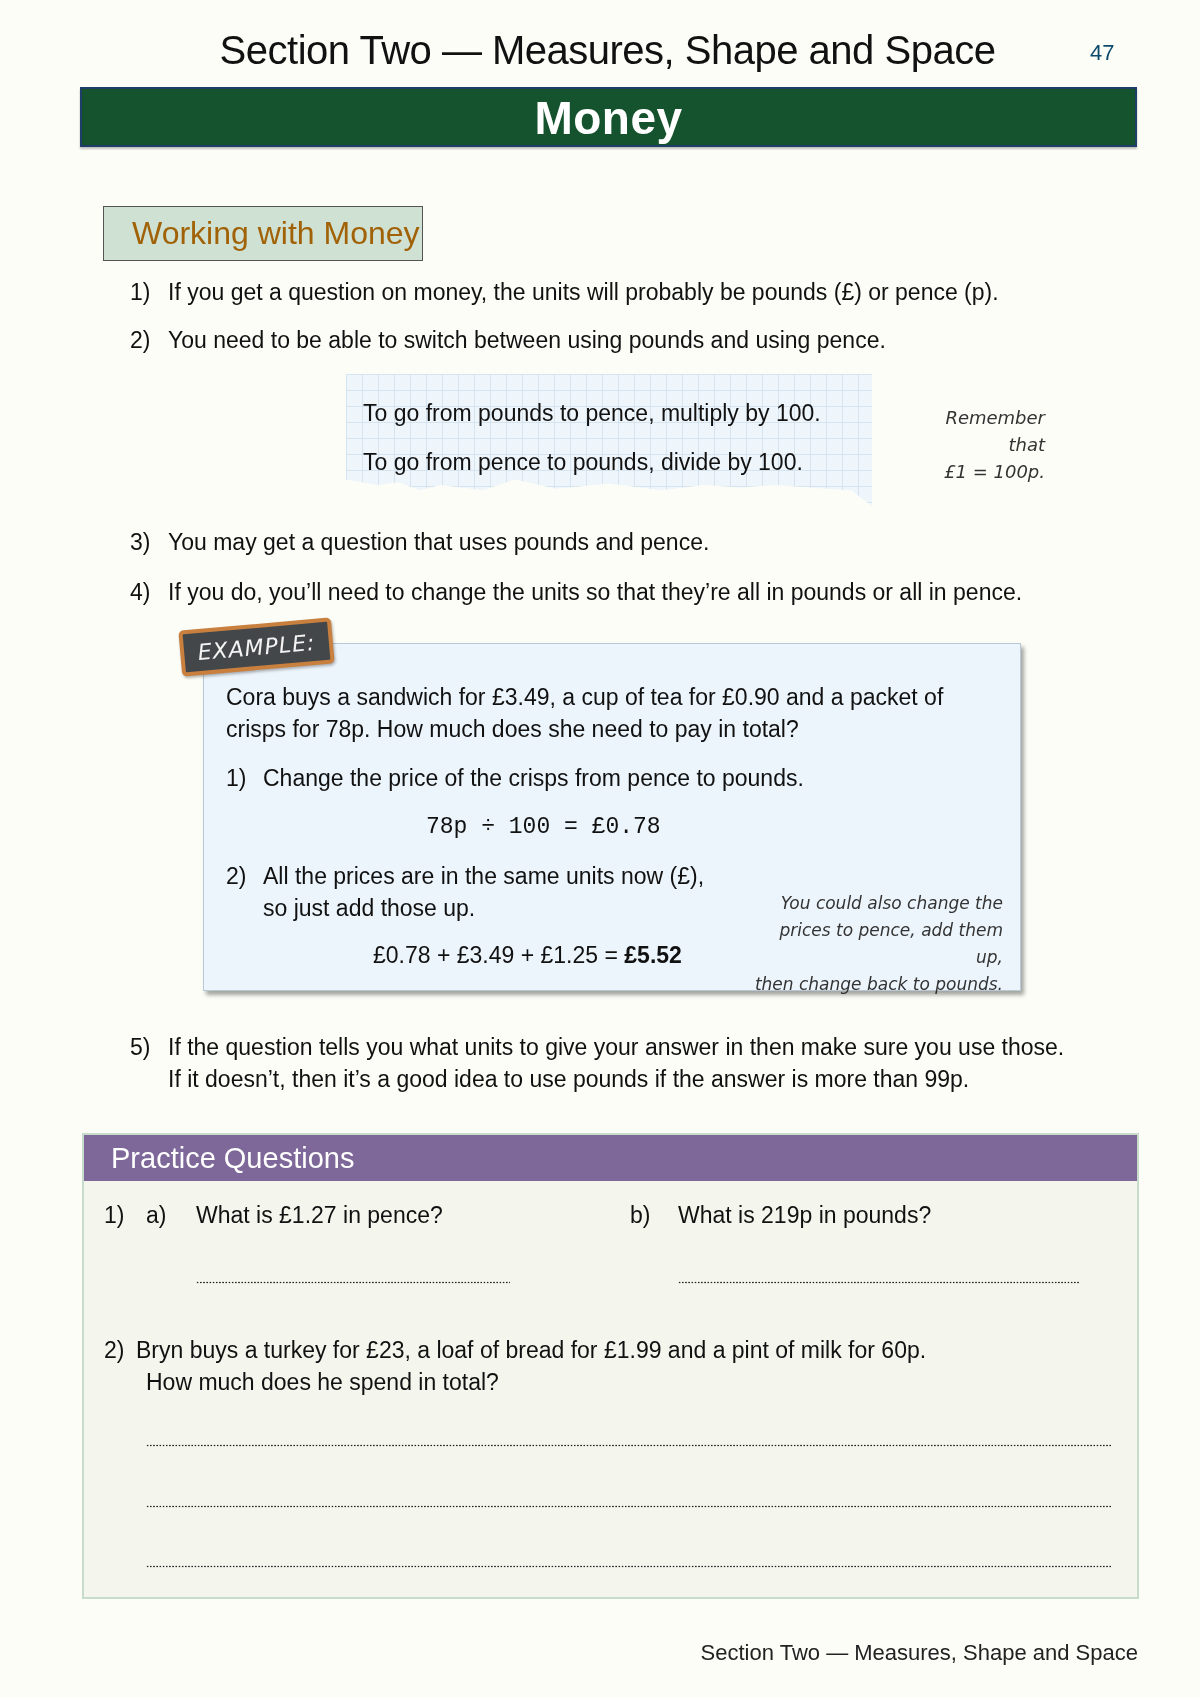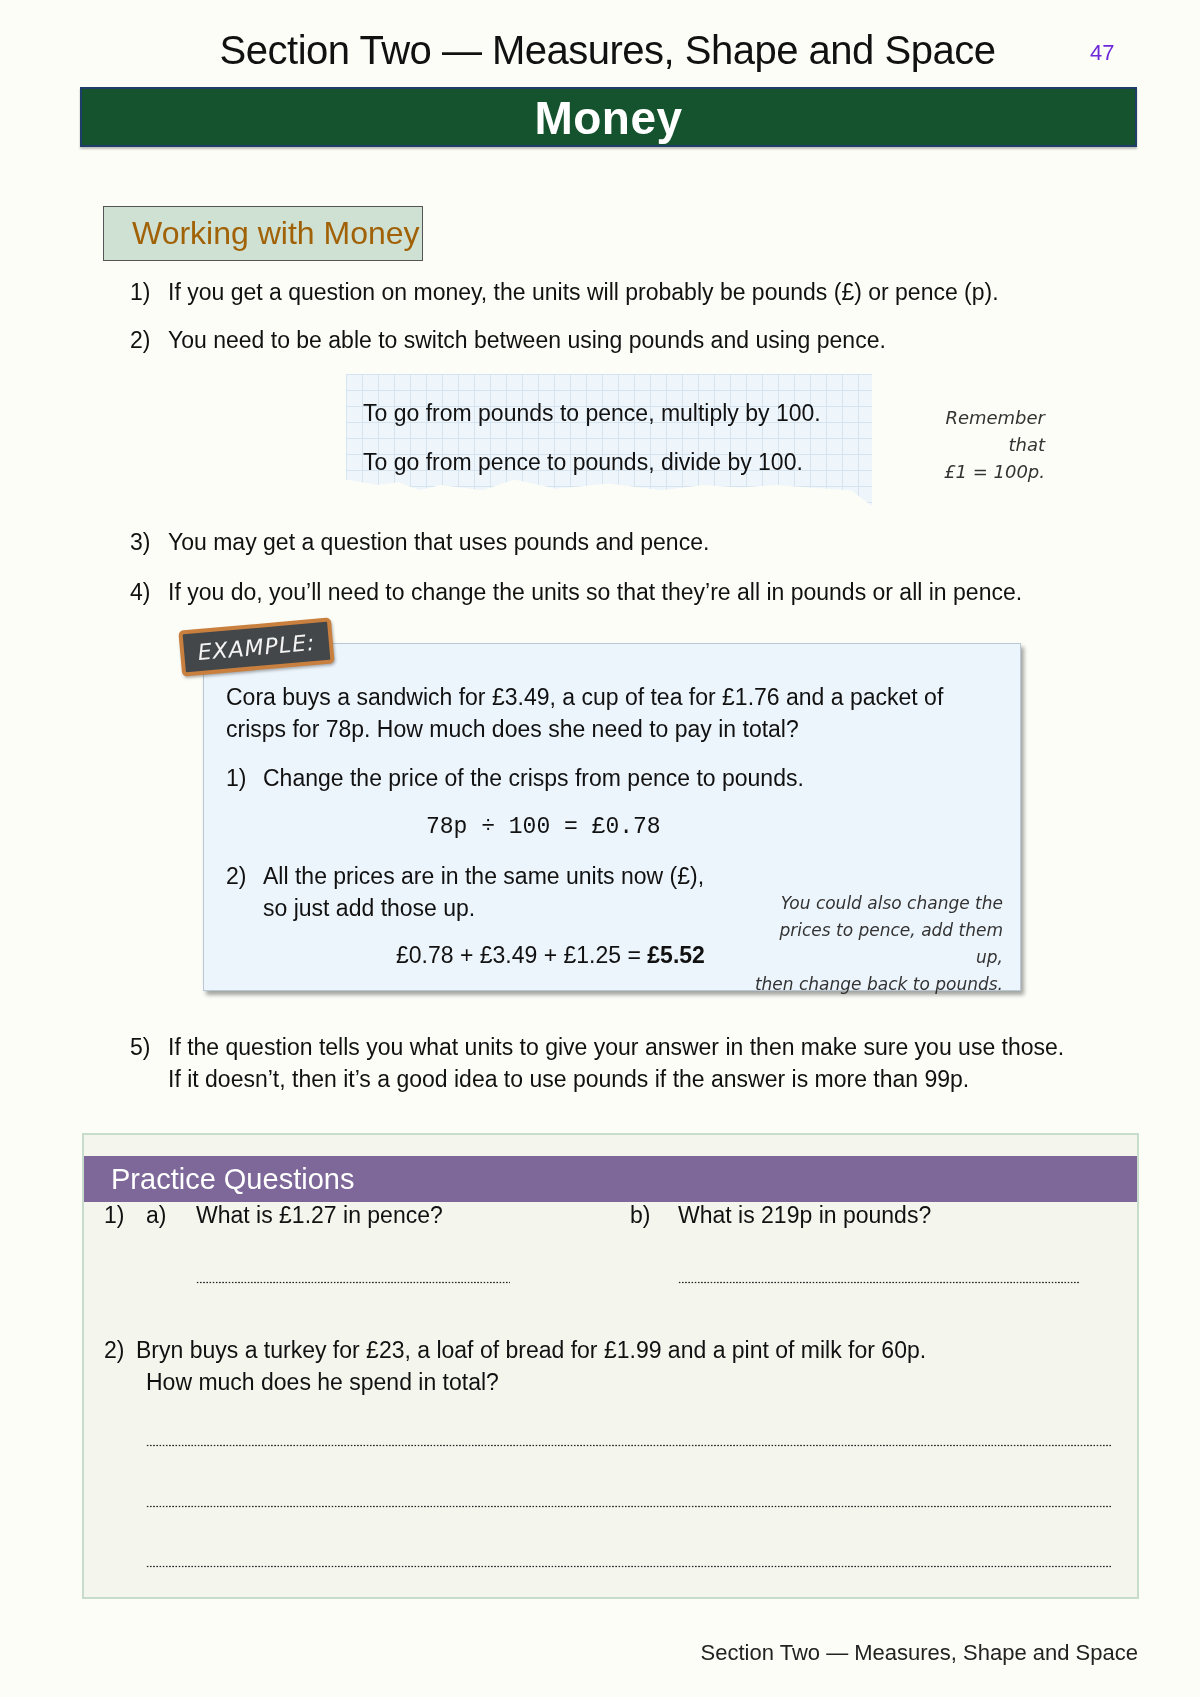--- a/index.html
+++ b/index.html
@@ -11,21 +11,21 @@
       overflow: hidden;
     }
     .page { position: relative; width: 1200px; height: 1697px; }
 
     .section-header {
       position: absolute; left: 0; top: 28px; width: 1215px;
       text-align: center; font-size: 40px; letter-spacing: -0.5px;
       color: #111;
     }
     .page-number {
-      position: absolute; left: 1090px; top: 40px; font-size: 22px; color: #6d28d9;
+      position: absolute; left: 1090px; top: 40px; font-size: 22px; color: #0c4a6e;
     }
     .title-bar {
       position: absolute; left: 80px; top: 87px; width: 1057px; height: 60px;
       background: #14532d; border: 2px solid #1f3d69;
       box-shadow: 0 2px 2px rgba(0,0,0,0.25);
       display: flex; align-items: flex-end; justify-content: center;
     }
     .title-bar span {
       color: #fff; font-weight: bold; font-size: 46px; letter-spacing: 0.5px;
     }
@@ -82,21 +82,21 @@
     .ex-bold { font-weight: bold; }
 
     .practice {
       position: absolute; left: 82px; top: 1133px; width: 1057px; height: 466px;
       background: #f4f6ee; border: 2px solid #c8dccc;
     }
     .practice-header {
       position: absolute; left: 0; top: 0; width: 100%; height: 46px;
       background: #7e6899;
       display: flex; align-items: center; padding-left: 27px;
-      color: #fff; font-size: 29px; margin-top: 21px;
+      color: #fff; font-size: 29px;
     }
     .q-text {
       position: absolute; font-size: 23px; color: #111; line-height: 32px;
     }
     .dots {
       position: absolute; height: 3px;
       background-image: radial-gradient(circle, #222 0.9px, transparent 1.1px);
       background-size: 3.2px 3px;
       background-repeat: repeat-x;
     }
@@ -143,31 +143,31 @@
     <span class="txt">You may get a question that uses pounds and pence.</span>
   </div>
   <div class="point" style="top:576px;">
     <span class="num">4)</span>
     <span class="txt">If you do, you’ll need to change the units so that they’re all in pounds or all in pence.</span>
   </div>
 
   <div class="example-box"></div>
   <div class="example-tag">EXAMPLE:</div>
 
-  <div class="ex-text" style="left:226px; top:681px;">Cora buys a sandwich for £3.49, a cup of tea for £1.76 and a packet of</div>
+  <div class="ex-text" style="left:226px; top:681px;">Cora buys a sandwich for £3.49, a cup of tea for £0.90 and a packet of</div>
   <div class="ex-text" style="left:226px; top:713px;">crisps for 78p.  How much does she need to pay in total?</div>
 
   <div class="ex-text" style="left:226px; top:762px;">1)</div>
   <div class="ex-text" style="left:263px; top:762px;">Change the price of the crisps from pence to pounds.</div>
   <div class="ex-text" style="left:426px; top:811px;font-family:Liberation Mono, monospace;">78p ÷ 100 = £0.78</div>
 
   <div class="ex-text" style="left:226px; top:860px;">2)</div>
   <div class="ex-text" style="left:263px; top:860px;">All the prices are in the same units now (£),</div>
   <div class="ex-text" style="left:263px; top:892px;">so just add those up.</div>
-  <div class="ex-text" style="left:373px; top:939px;margin-left:23px;">
+  <div class="ex-text" style="left:373px; top:939px;">
     <span>£0.78 + £3.49 + £1.25 = </span><span class="ex-bold">£5.52</span>
   </div>
 
   <div class="side-note" style="left:748px; top:890px; width:255px; font-size:17px;">
     <div>You could also change the</div>
     <div>prices to pence, add them up,</div>
     <div>then change back to pounds.</div>
   </div>
 
   <div class="point" style="top:1031px;">

